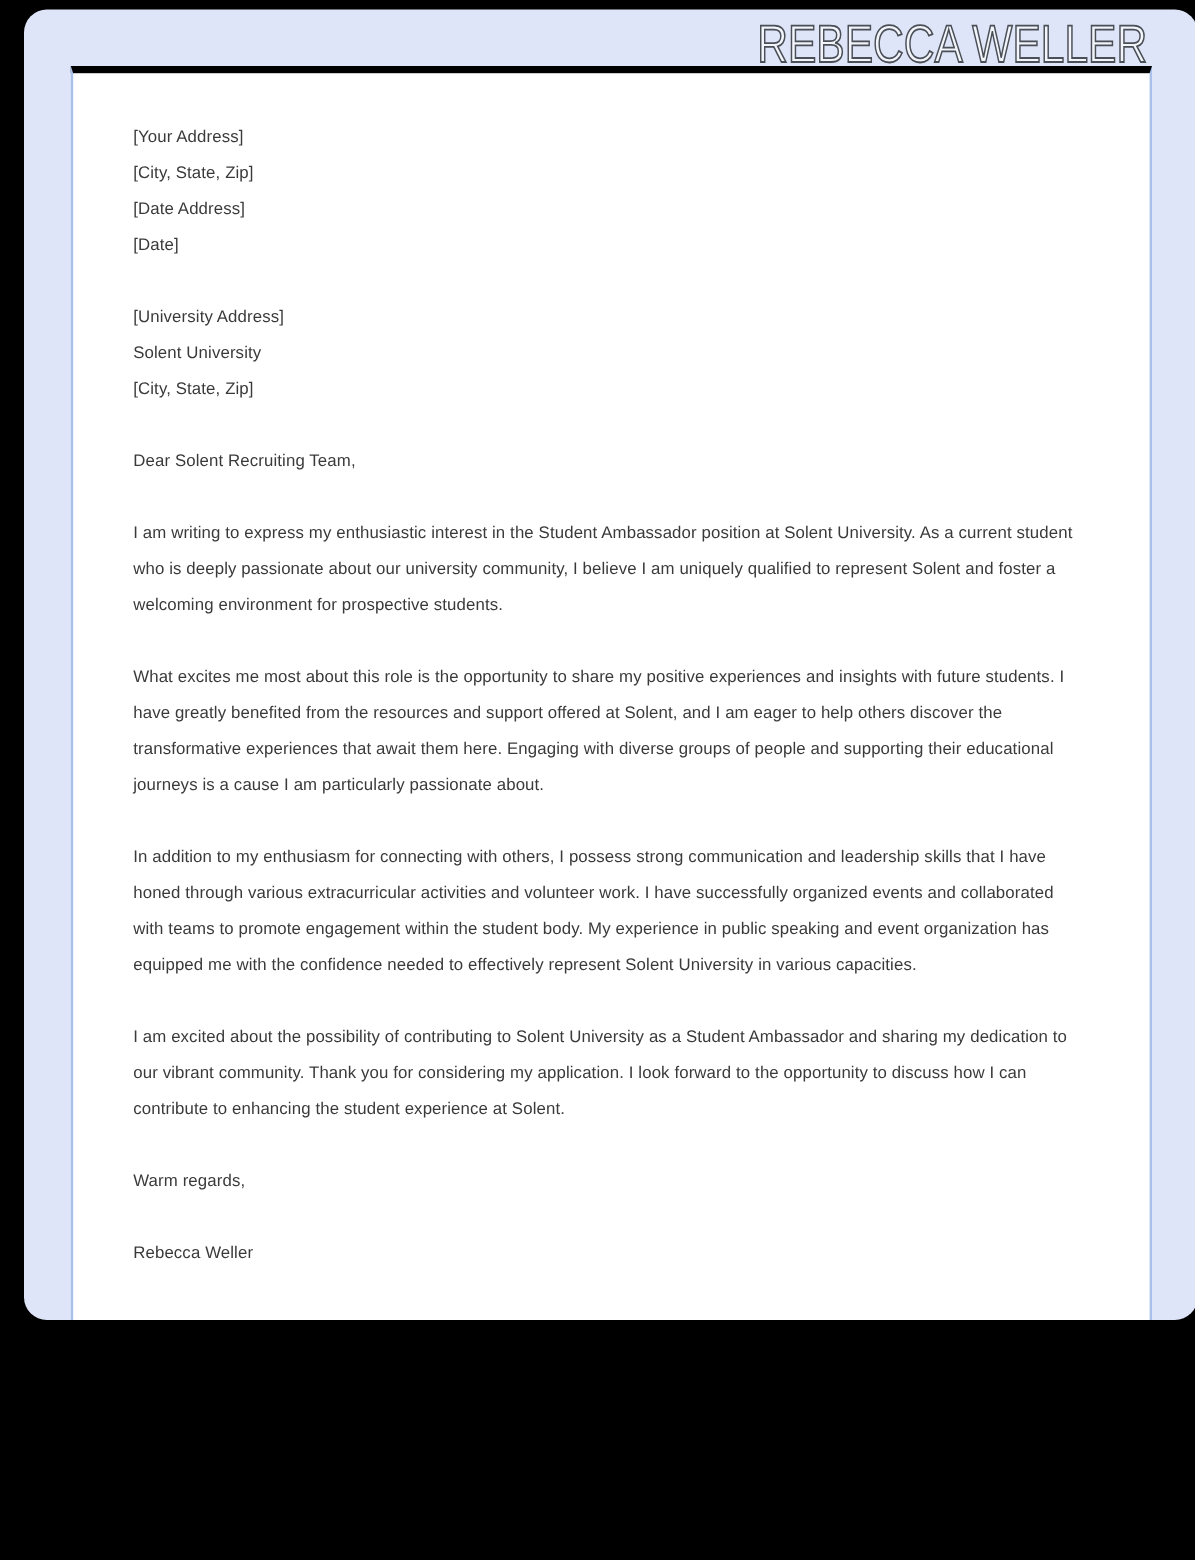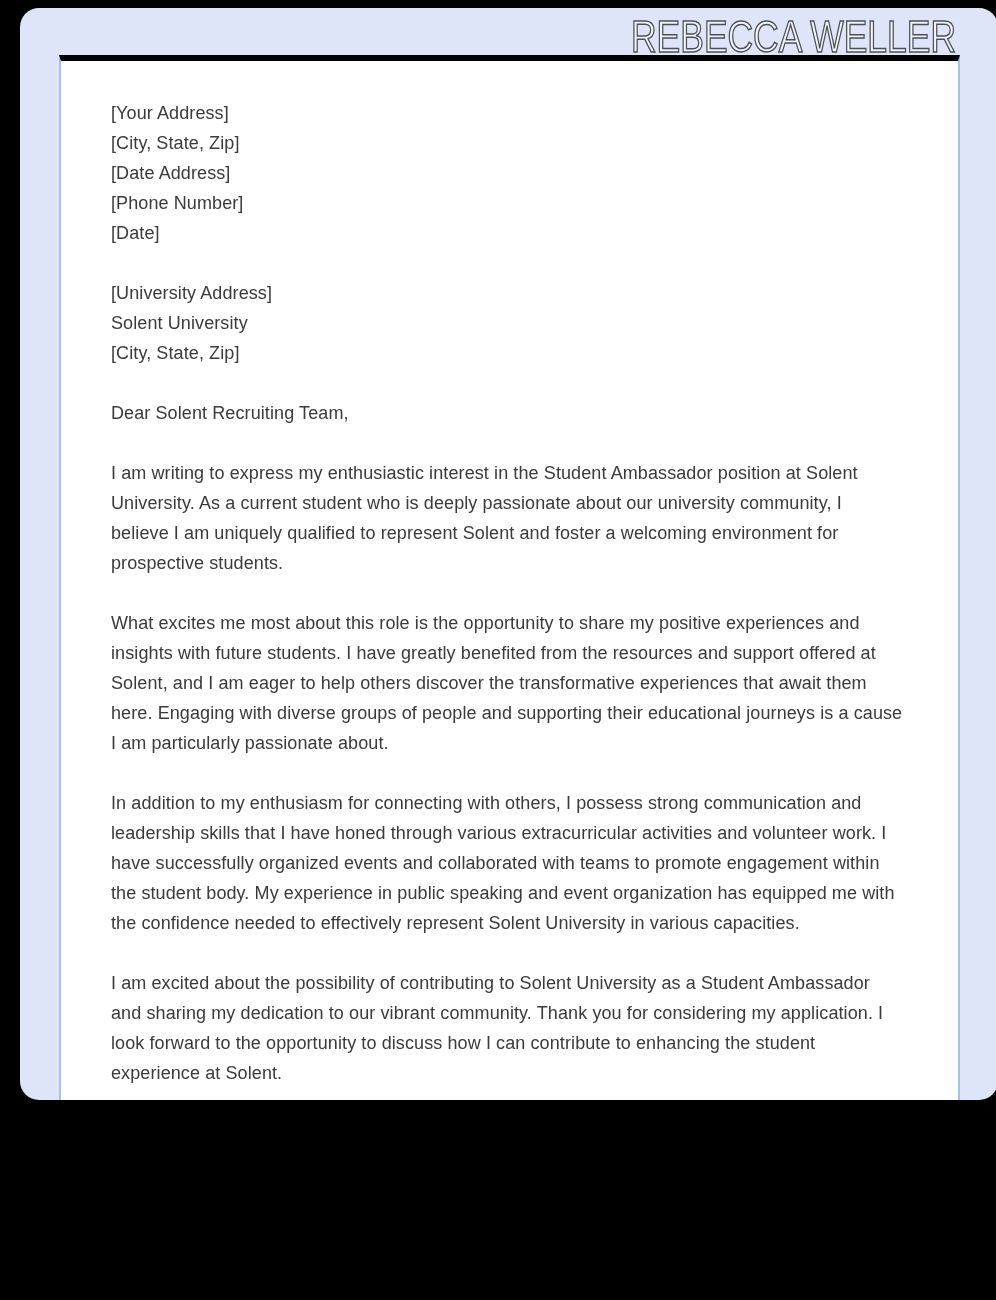--- a/index.html
+++ b/index.html
@@ -43,21 +43,21 @@
     box-sizing: border-box;
     background: #ffffff;
     border-top: 6px solid #000000;
     border-left: 2px solid #a8c0ea;
     border-right: 2px solid #a8c0ea;
     border-bottom: 2px solid #a8c0ea;
     overflow: visible;
   }
   .content {
     padding: 37px 55px 0 50px;
-    font-size: 18px;
+    font-size: 14px;
     line-height: 30px;
     color: #3a3a3a;
     letter-spacing: 0.1px;
   }
   .block {
     margin: 0 0 30px 0;
   }
   .line {
     margin: 0;
   }
@@ -86,21 +86,20 @@
     <text x="348" y="44" text-anchor="end" font-family="Liberation Sans, sans-serif" font-size="44" font-weight="400" fill="#f2f5fc" stroke="#4b4f56" stroke-width="1.5" textLength="325" lengthAdjust="spacingAndGlyphs">REBECCA WELLER</text>
   </svg>
 
   <div class="page">
     <div class="content">
 
       <div class="block">
         <div class="line">[Your Address]</div>
         <div class="line">[City, State, Zip]</div>
         <div class="line">[Date Address]</div>
-        <div class="line">[Phone Number]</div>
         <div class="line">[Date]</div>
       </div>
 
       <div class="block">
         <div class="line">[University Address]</div>
         <div class="line">Solent University</div>
         <div class="line">[City, State, Zip]</div>
       </div>
 
       <div class="block">Dear Solent Recruiting Team,</div>

